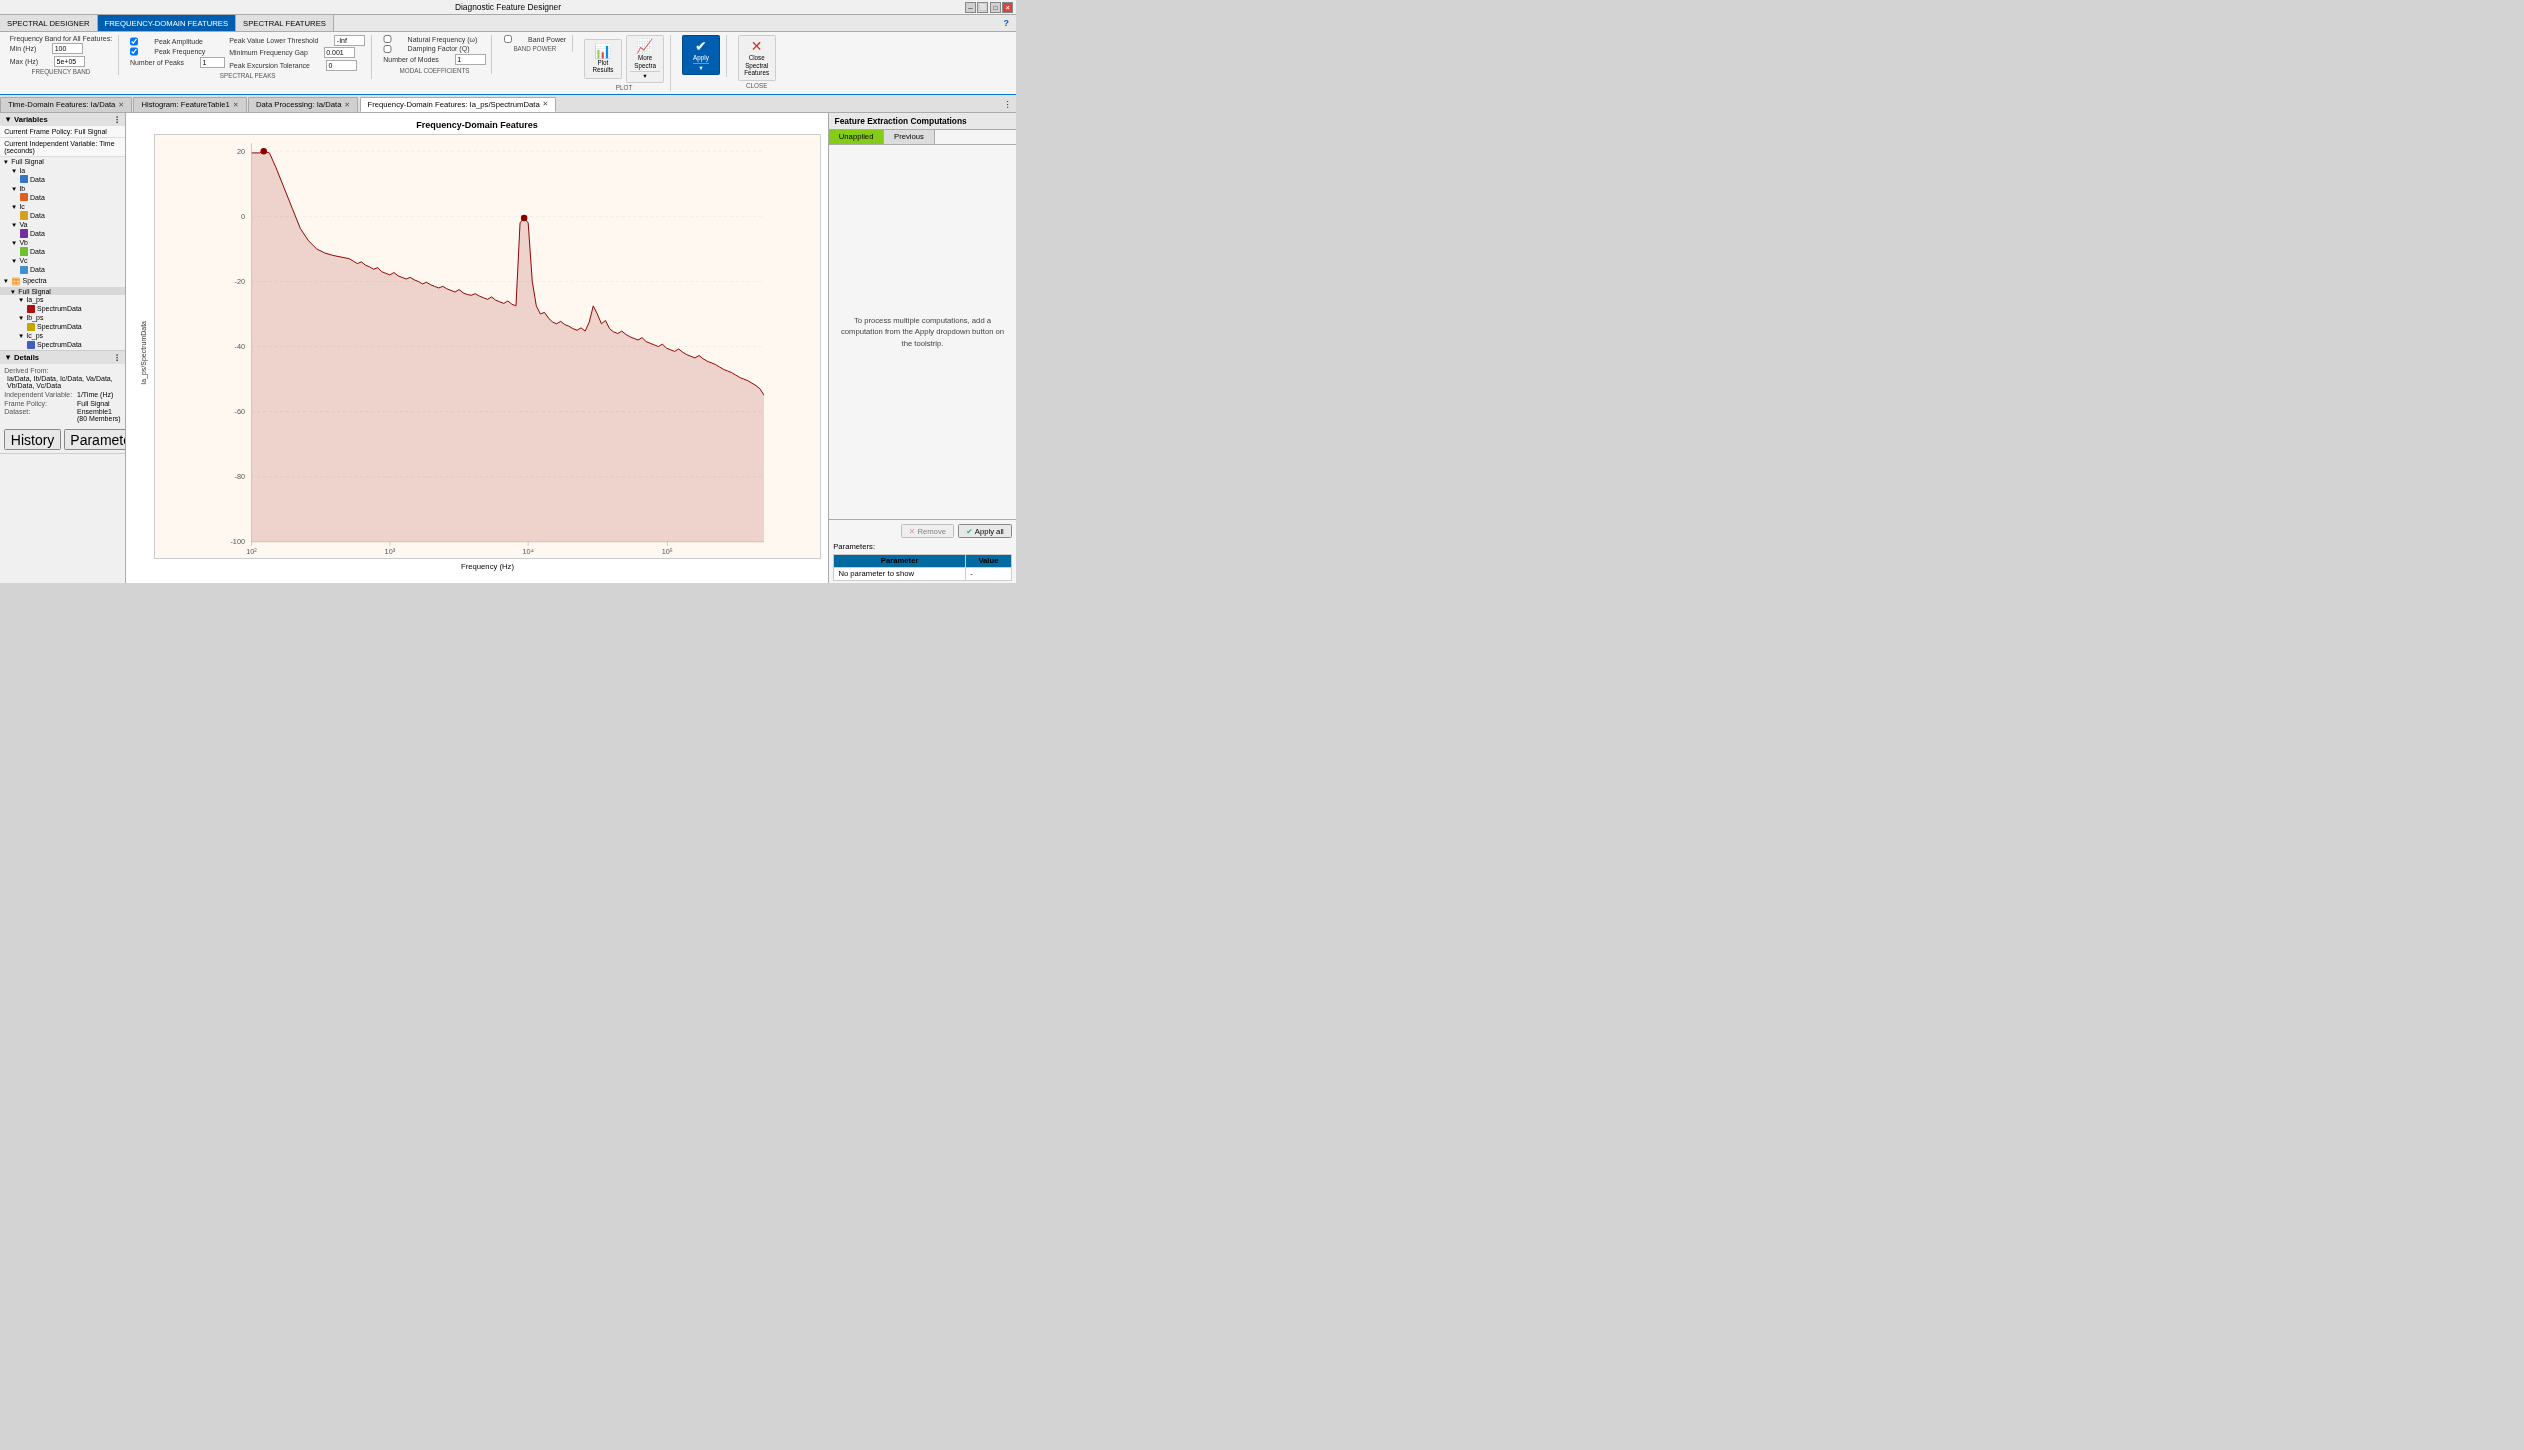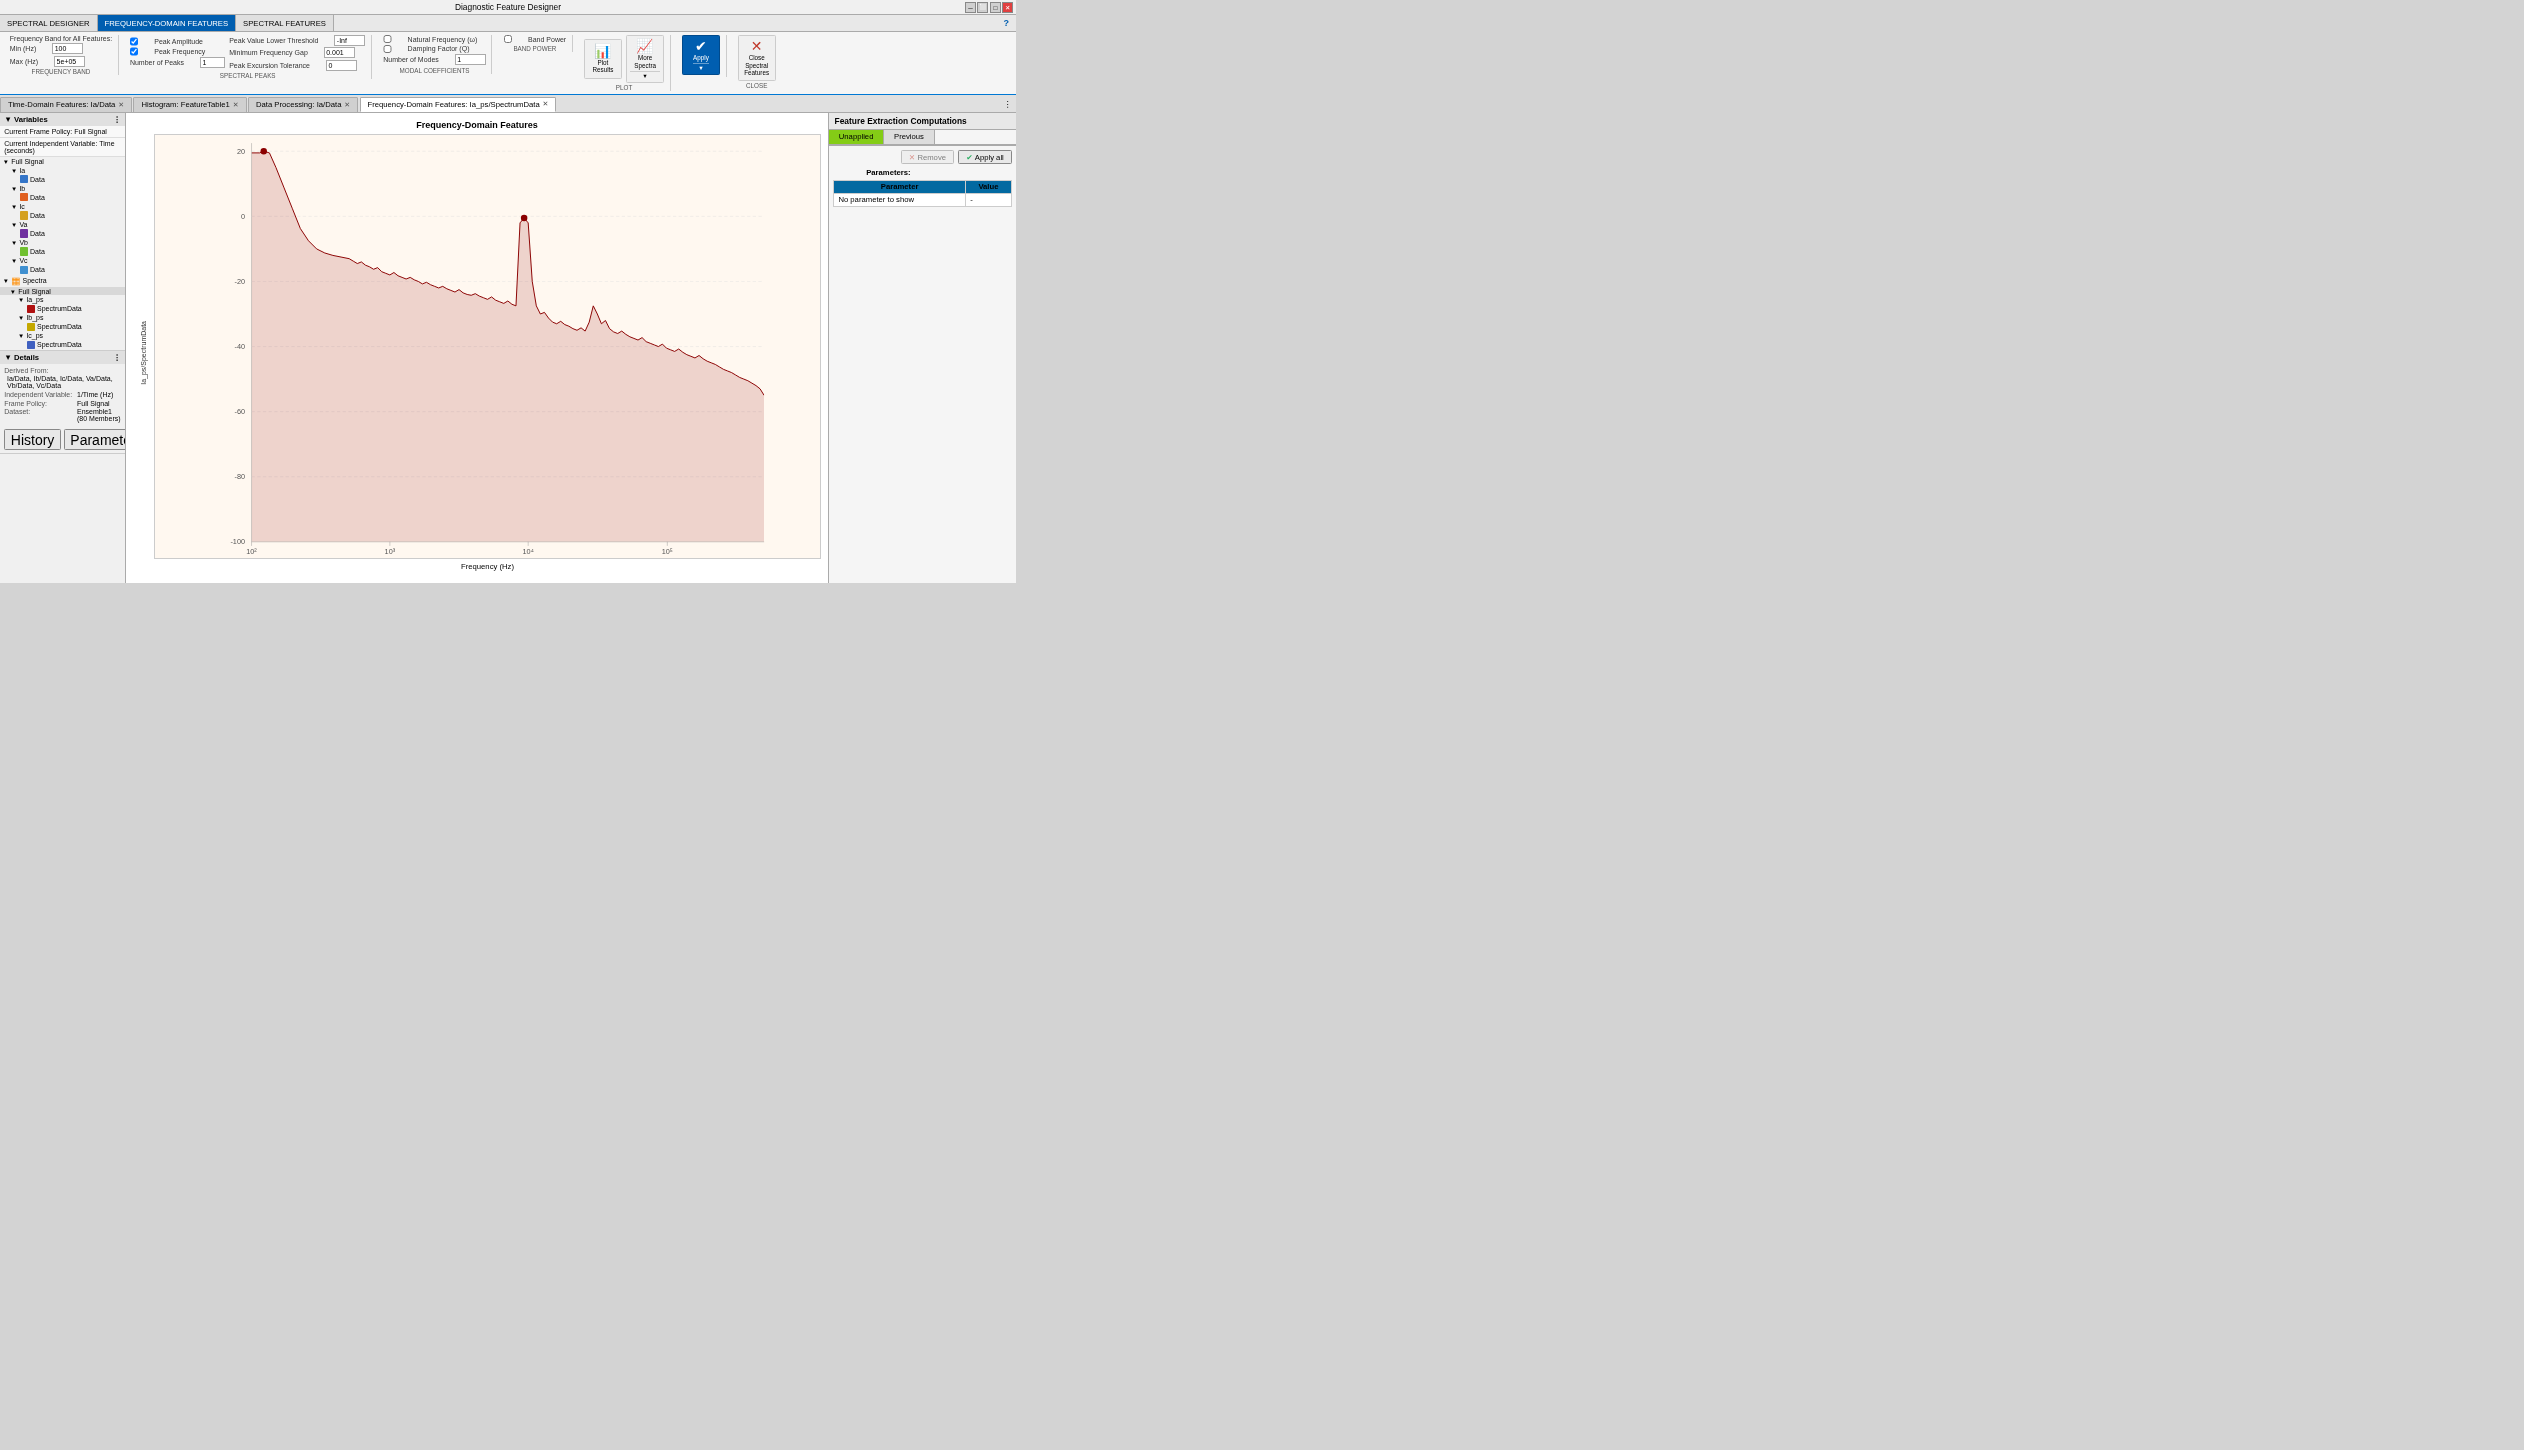--- a/index.html
+++ b/index.html
@@ -378,24 +378,23 @@
       padding: 1.4px 7px;
       font-size: 7.7px;
       border: 0.7px solid #888;
       background: #e8e8e8;
       cursor: pointer;
       border-radius: 1.4px;
       display: flex; align-items: center; gap: 2.1px;
     }
     .rp-btn.disabled { opacity: 0.5; }
     .params-label {
-      font-weight: bold;
+      font-weight: normal;
       font-size: 7.7px;
       margin-bottom: 2.8px;
-      margin-left: 33px;
     }
     .params-table {
       width: 100%;
       border-collapse: collapse;
       font-size: 7.7px;
     }
     .params-table th {
       background: #0369a1;
       border: 0.7px solid #ccc;
       padding: 1.4px 4.2px;
@@ -945,20 +944,23 @@
       </div>
     </div>
   </div>
 
   <div class="right-panel">
     <div class="right-panel-header">Feature Extraction Computations</div>
     <div class="right-panel-tabs">
       <div class="right-panel-tab active">Unapplied</div>
       <div class="right-panel-tab">Previous</div>
     </div>
+    <div class="right-panel-content">
+      <div class="right-panel-notice">To process multiple computations, add a computation from the Apply dropdown button on the toolstrip.</div>
+    </div>
     <div class="right-panel-bottom">
       <div class="right-panel-btns">
         <button class="rp-btn disabled">
           <span style="color:#c0392b;">✕</span>
           <span>Remove</span>
         </button>
         <button class="rp-btn">
           <span style="color:#27ae60;">✔</span>
           <span>Apply all</span>
         </button>

